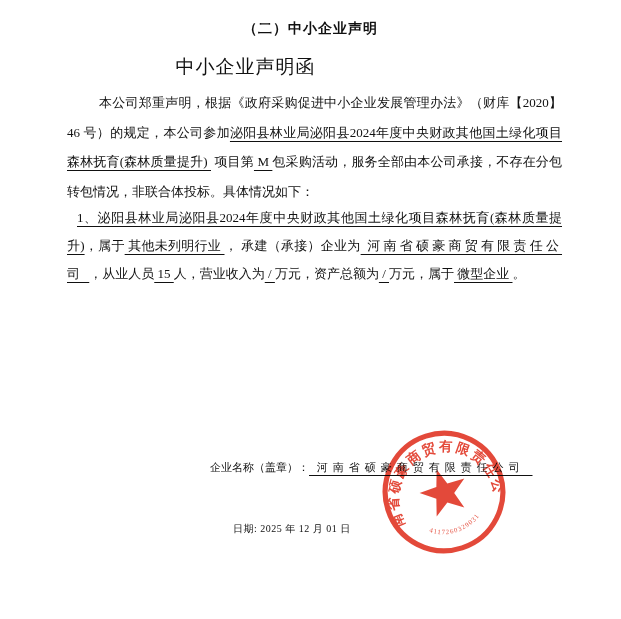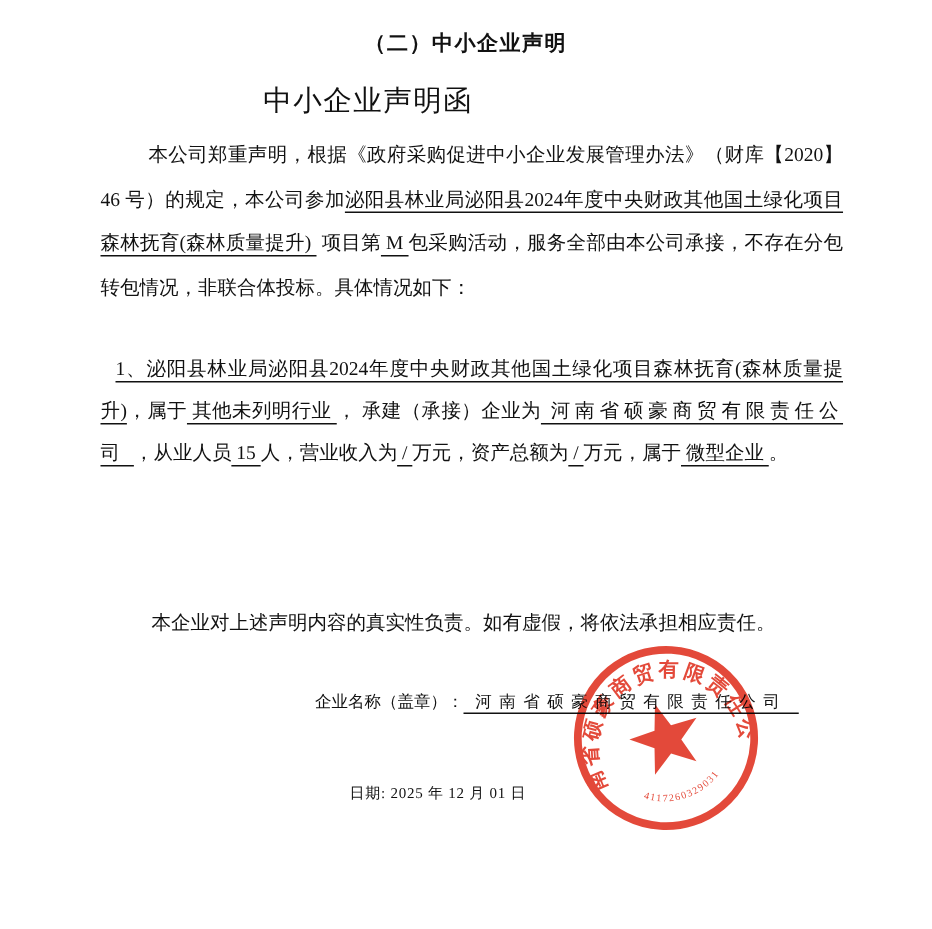--- a/index.html
+++ b/index.html
@@ -22,21 +22,21 @@
     text-align: center; font-size: 19px; letter-spacing: 1px;
   }
 
   .para {
     position: absolute; left: 67px; width: 495px;
     font-size: 13px; line-height: 29.5px;
     text-align: justify;
     margin: 0;
   }
   .p1 { top: 88px;  text-indent: 32px; }
-  .p2 { top: 204px; text-indent: 10px; line-height: 28px; margin-top: 28px; }
+  .p2 { top: 204px; text-indent: 10px; line-height: 28px; }
   .p3 { top: 312px; text-indent: 32px; line-height: 27.5px; }
   .p4 { top: 400px; text-indent: 34px; }
 
   .u {
     text-decoration: underline;
     text-decoration-thickness: 1px;
     text-underline-offset: 3.5px;
   }
   .sp { letter-spacing: 3px; }
 
@@ -66,21 +66,20 @@
 <div class="page">
 
   <div class="sec-label">（二）中小企业声明</div>
   <div class="doc-title">中小企业声明函</div>
 
   <p class="para p1"><span>本公司郑重声明，根据《政府采购促进中小企业发展管理办法》（财库【2020】46 号）的规定，本公司参加</span><span class="u">泌阳县林业局泌阳县2024年度中央财政其他国土绿化项目森林抚育(森林质量提升)&nbsp;</span><span>&nbsp;项目第</span><span class="u">&nbsp;M&nbsp;</span><span>包采购活动，服务全部由本公司承接，不存在分包转包情况，非联合体投标。具体情况如下：</span></p>
 
   <p class="para p2"><span class="u">1、泌阳县林业局泌阳县2024年度中央财政其他国土绿化项目森林抚育(森林质量提升)</span><span>，属于</span><span class="u">&nbsp;其他未列明行业&nbsp;</span><span>， 承建（承接）企业为</span><span class="u sp">&nbsp;河南省硕豪商贸有限责任公司&nbsp;</span><span>，从业人员</span><span class="u">&nbsp;15&nbsp;</span><span>人，营业收入为</span><span class="u">&nbsp;/&nbsp;</span><span>万元，资产总额为</span><span class="u">&nbsp;/&nbsp;</span><span>万元，属于</span><span class="u">&nbsp;微型企业&nbsp;</span><span>。</span></p>
 
 
-  <p class="para p4">本企业对上述声明内容的真实性负责。如有虚假，将依法承担相应责任。</p>
 
   <div class="sig-row"><span>企业名称（盖章）：</span><span class="u sig-company">&nbsp;河南省硕豪商贸有限责任公司&nbsp;</span></div>
 
   <div class="date-row">日期: 2025 年 12 月 01 日</div>
 
   <svg class="seal" viewBox="0 0 128 128" xmlns="http://www.w3.org/2000/svg">
     <g transform="rotate(-18 64 64)">
       <circle cx="64" cy="64" r="57" fill="none" stroke-width="5" stroke="#e0301e"></circle>
       <path id="sealArcTop" d="M 19,85 A 47,47 0 1 1 109,85" fill="none"></path>
       <path id="sealArcBottom" d="M 26,83 A 44,44 0 0 0 102,83" fill="none"></path>

